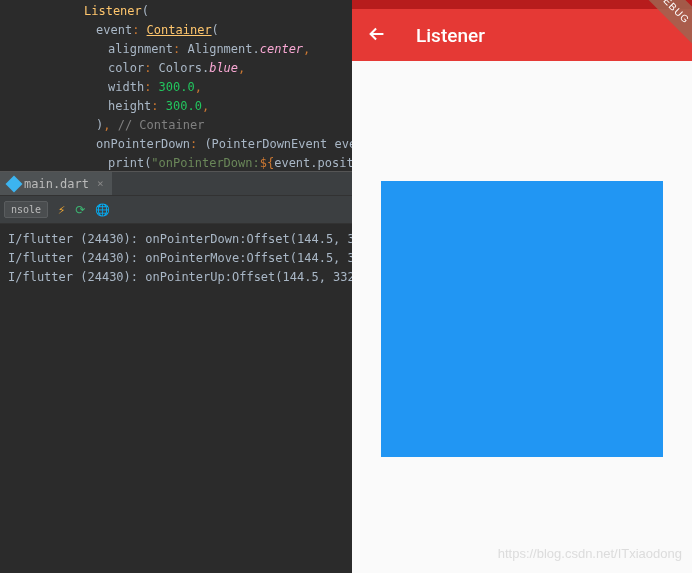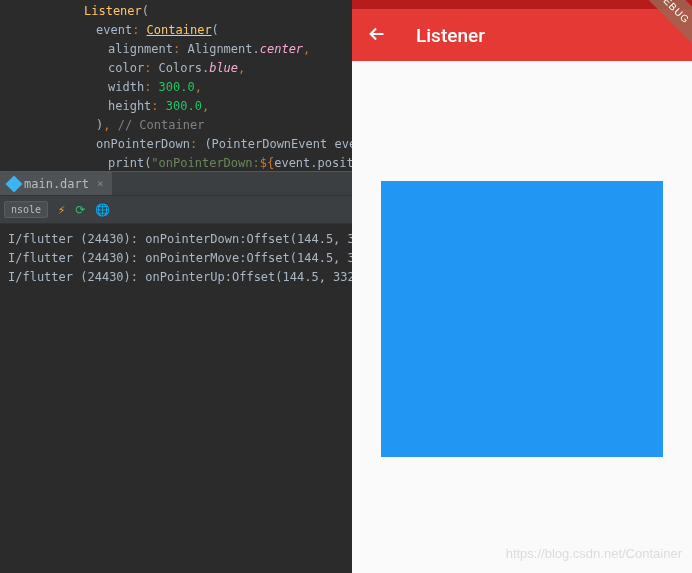--- a/index.html
+++ b/index.html
@@ -203,14 +203,14 @@
           <path d="M19 12H5"></path>
           <path d="M11 6l-6 6 6 6"></path>
         </svg>
     </span>
     <span class="app-title">Listener</span>
   </div>
   <div class="app-body">
     <div class="blue-box"></div>
   </div>
   <div class="debug-ribbon">DEBUG</div>
-  <div class="watermark">https://blog.csdn.net/Container</div>
+  <div class="watermark">https://blog.csdn.net/ITxiaodong</div>
 </div>
 
 </body></html>

